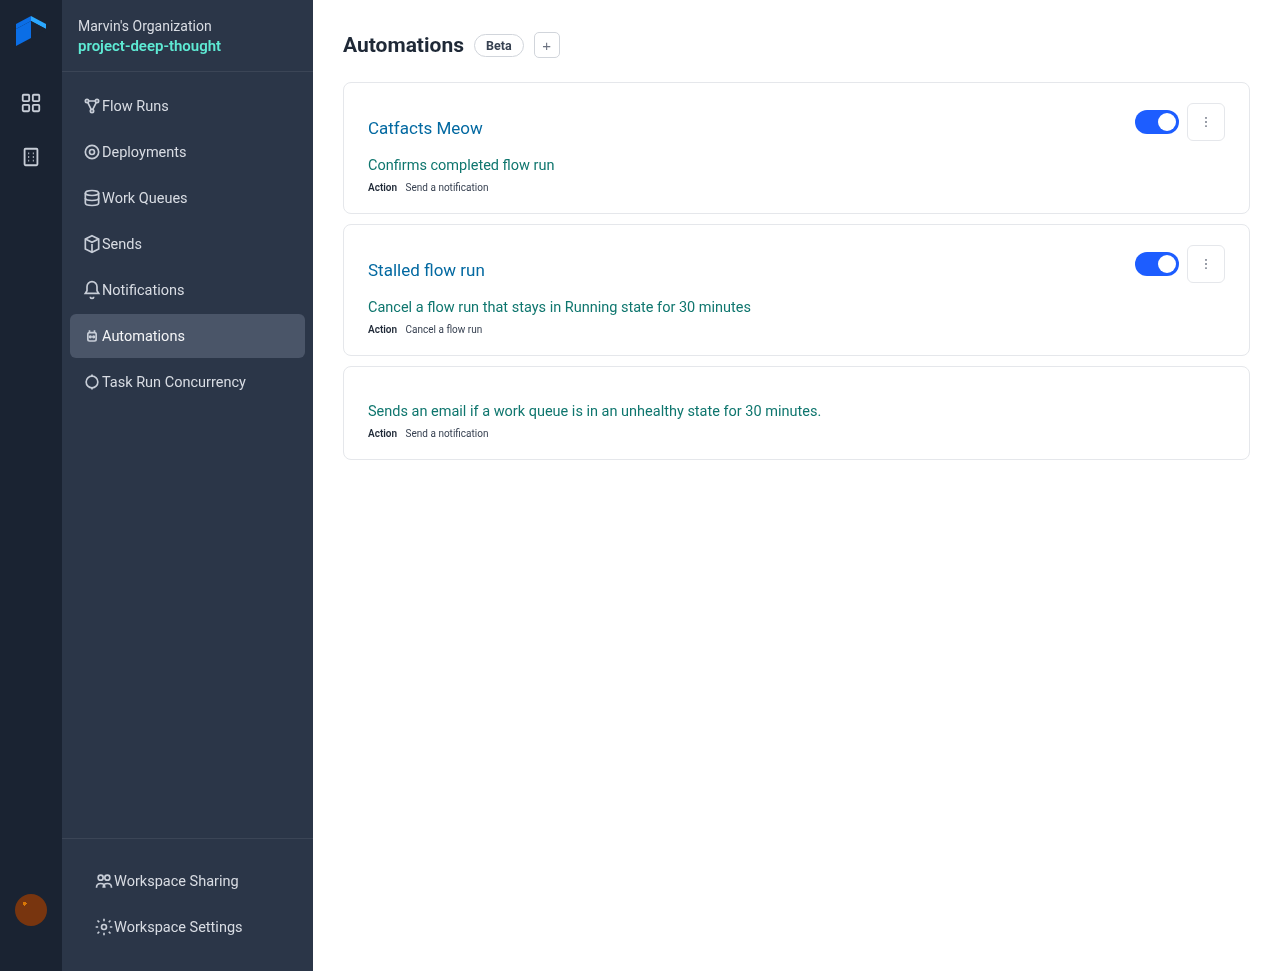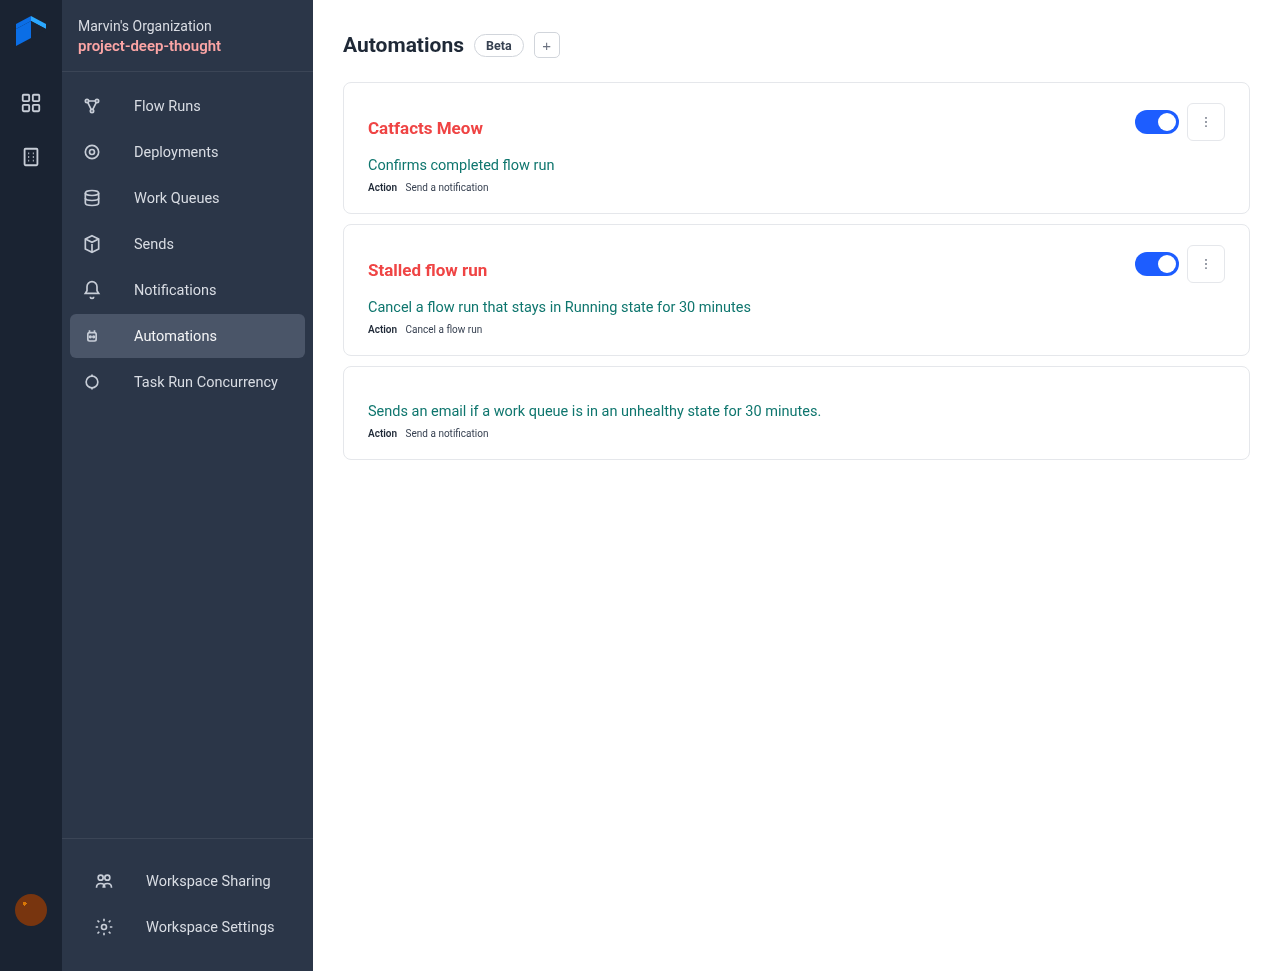--- a/index.html
+++ b/index.html
@@ -54,30 +54,30 @@
     background: #2b3648;
     color: #d1d5db;
     display: flex;
     flex-direction: column;
   }
   .sidebar-header {
     padding: 18px 16px 16px 16px;
     border-bottom: 1px solid rgba(255,255,255,0.08);
   }
   .org-name { font-size: 14px; color: #d8dce3; font-weight:400; margin-bottom:3px;}
-  .project-name { font-size: 15px; font-weight: 600; color: #fca5a5; }
+  .project-name { font-size: 15px; font-weight: 600; color: #5eead4; }
   .nav {
     padding: 12px 8px;
     flex: 1;
     overflow:auto;
   }
   .nav-item {
     display: flex;
     align-items: center;
-    gap: 32px;
+    gap: 0;
     padding: 12px 12px;
     border-radius: 6px;
     font-size: 14.5px;
     color: #d8dce3;
     cursor: pointer;
     margin-bottom: 2px;
   }
   .nav-item.active {
     background: #4a5568;
     color: #f3f4f6;
@@ -130,23 +130,23 @@
     padding: 20px 24px 20px 24px;
     margin-bottom: 10px;
     background:#fff;
   }
   .card-head {
     display:flex;
     align-items:center;
     justify-content:space-between;
   }
   .card-title {
-    color: #ef4444;
+    color: #0369a1;
     font-size: 17px;
-    font-weight: 700;
+    font-weight: 400;
     cursor:pointer;
     margin-top:12px;
   }
   .card-controls { display:flex; align-items:center; gap:8px; }
   .toggle {
     width: 44px; height: 24px;
     background:#1d5dff;
     border-radius:12px;
     position:relative;
     cursor:pointer;

